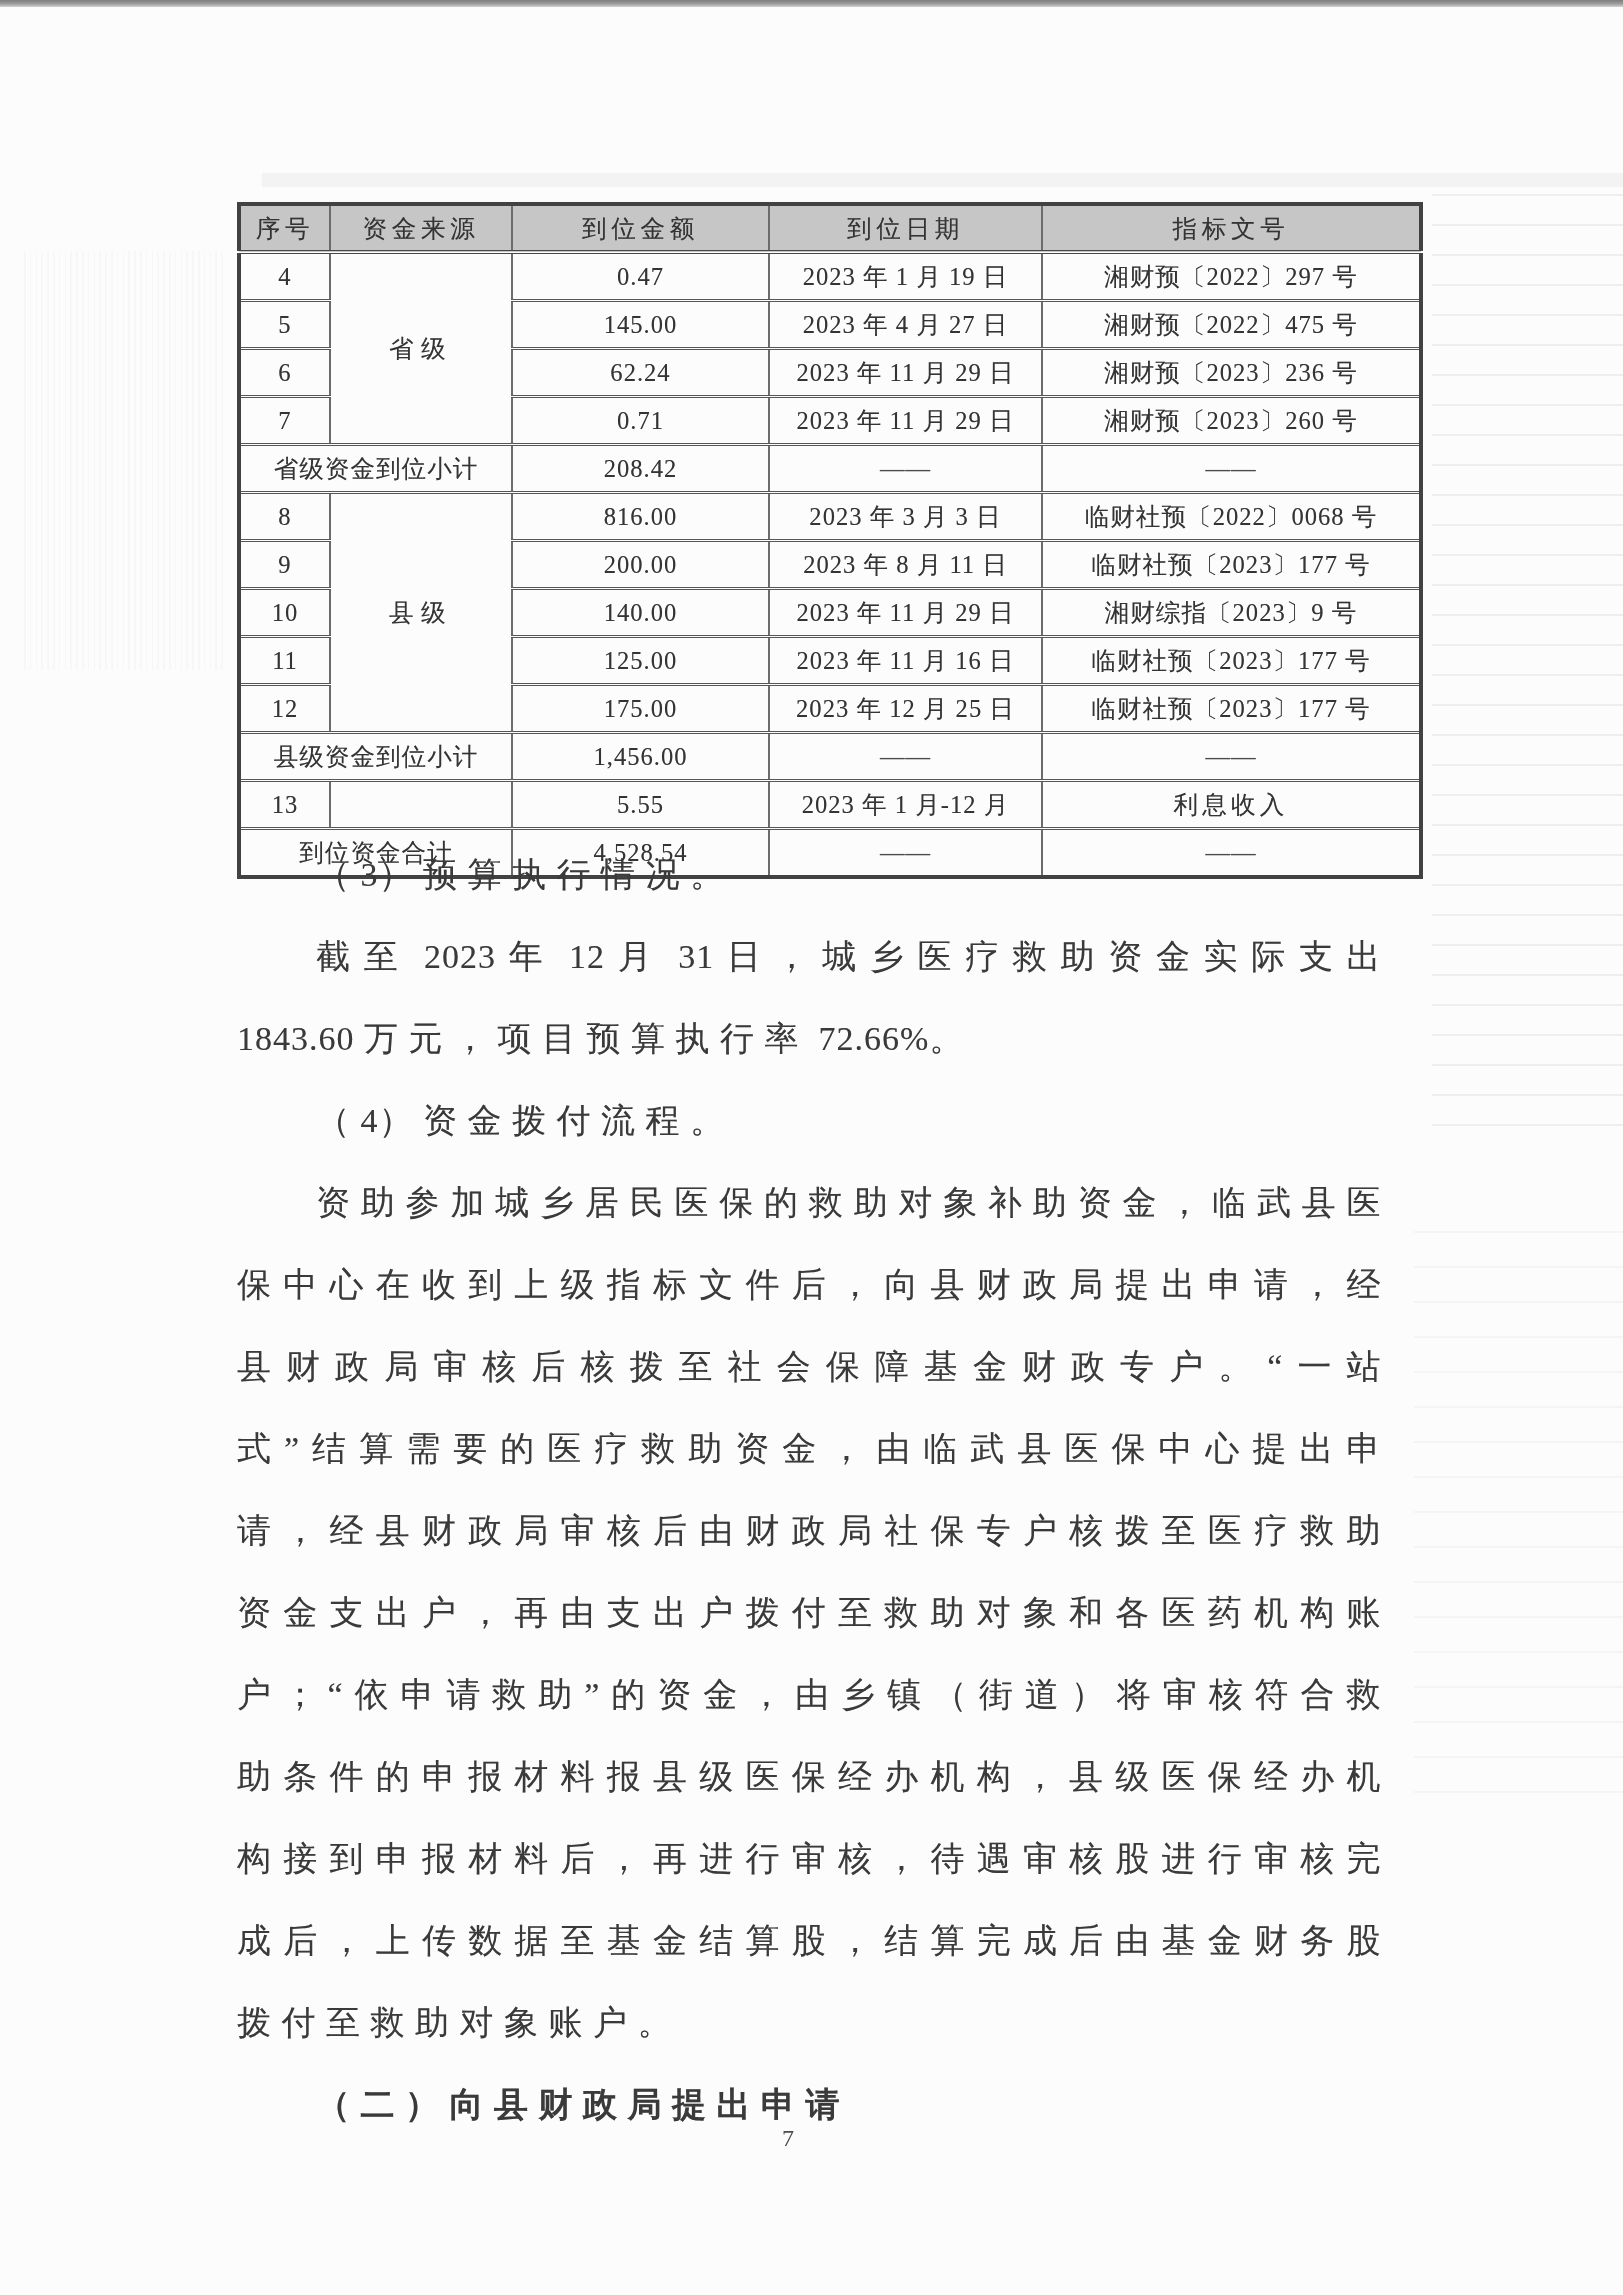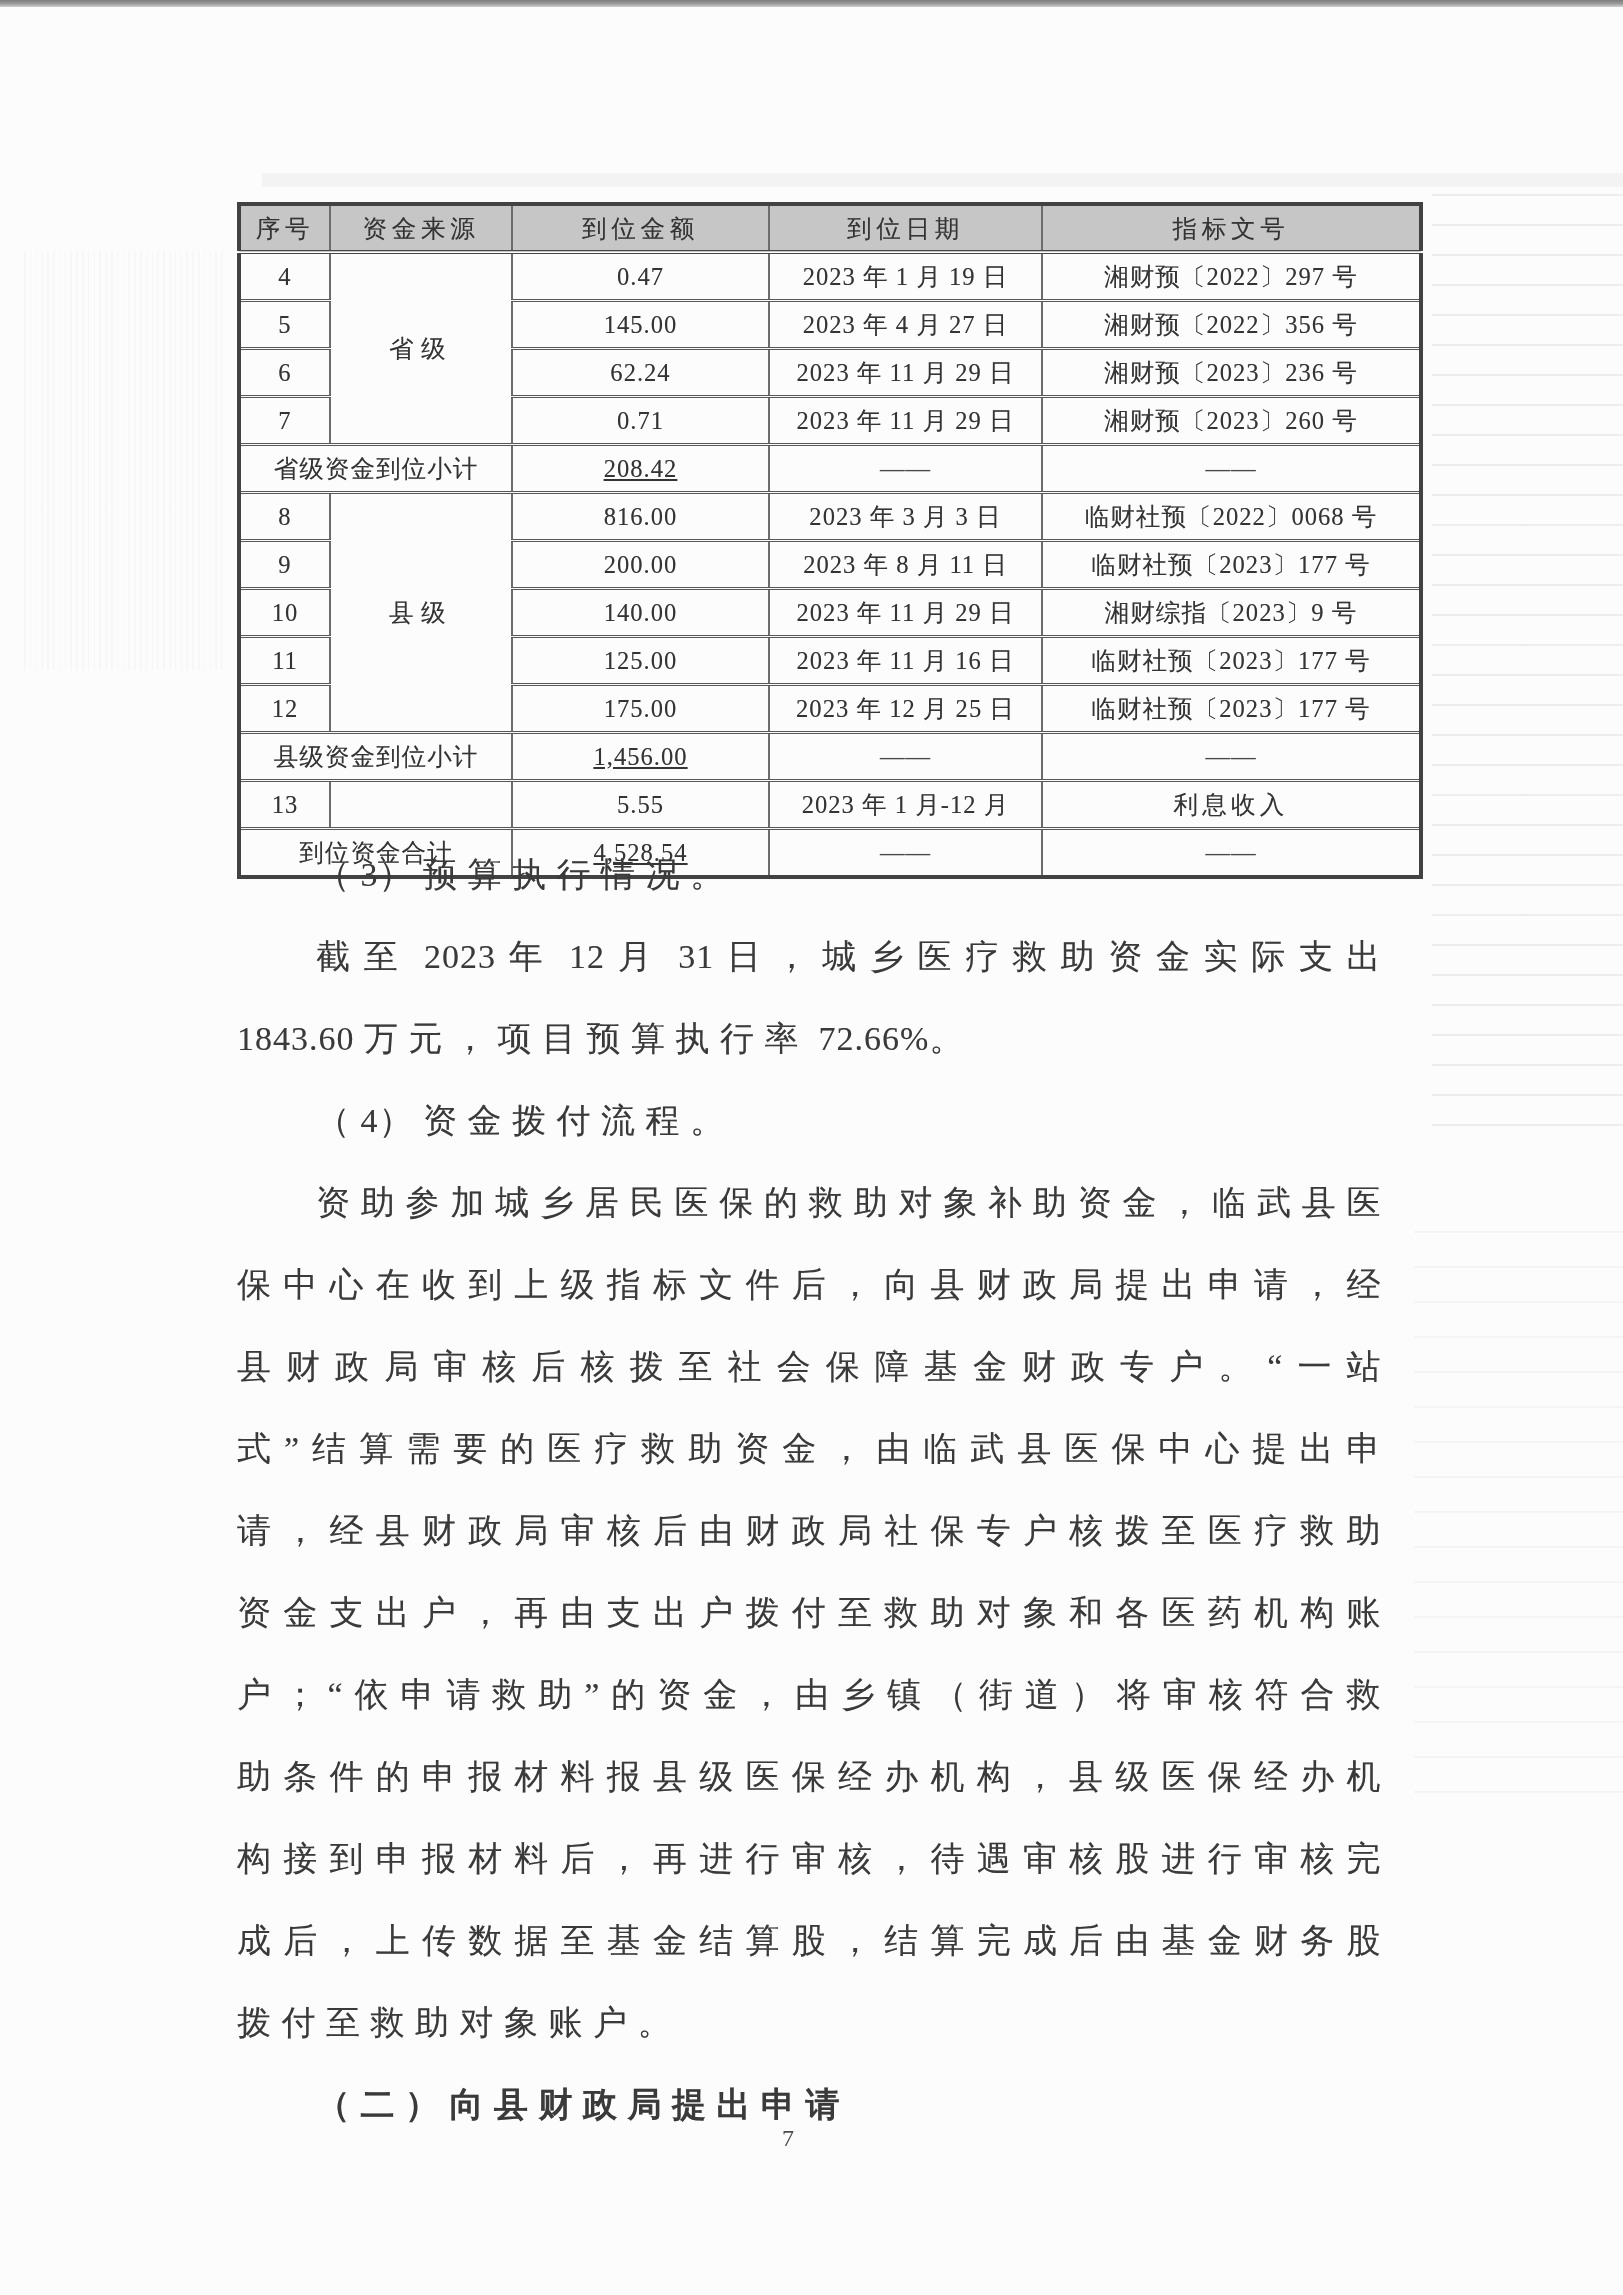--- a/index.html
+++ b/index.html
@@ -72,21 +72,21 @@
     letter-spacing: 1px;
     font-weight: normal;
   }
   table.funds th {
     height: 44px;
     background: #c6c6c6;
     letter-spacing: 4.7px;
     border-bottom: 4.2px double #474747;
   }
   table.funds td { height: 45px; }
-  td.bold { font-weight: bold; letter-spacing: 0.5px; text-decoration: underline; }
+  td.bold { font-weight: bold; letter-spacing: 0.5px; }
   td.dash { letter-spacing: 9.4px; color: #4a4a4a; }
   td.label-cell { letter-spacing: 3.1px; }
 
   
   .body-text {
     position: absolute;
     left: 237px;
     top: 834px;
     width: 1154px;
     font-size: 34px;
@@ -145,21 +145,21 @@
         <td>4</td>
         <td rowspan="4" style="letter-spacing:7.3px;">省级</td>
         <td>0.47</td>
         <td>2023 年 1 月 19 日</td>
         <td>湘财预〔2022〕297 号</td>
       </tr>
       <tr>
         <td>5</td>
         <td>145.00</td>
         <td>2023 年 4 月 27 日</td>
-        <td>湘财预〔2022〕356 号</td>
+        <td>湘财预〔2022〕475 号</td>
       </tr>
       <tr>
         <td>6</td>
         <td>62.24</td>
         <td>2023 年 11 月 29 日</td>
         <td>湘财预〔2023〕236 号</td>
       </tr>
       <tr>
         <td>7</td>
         <td>0.71</td>

